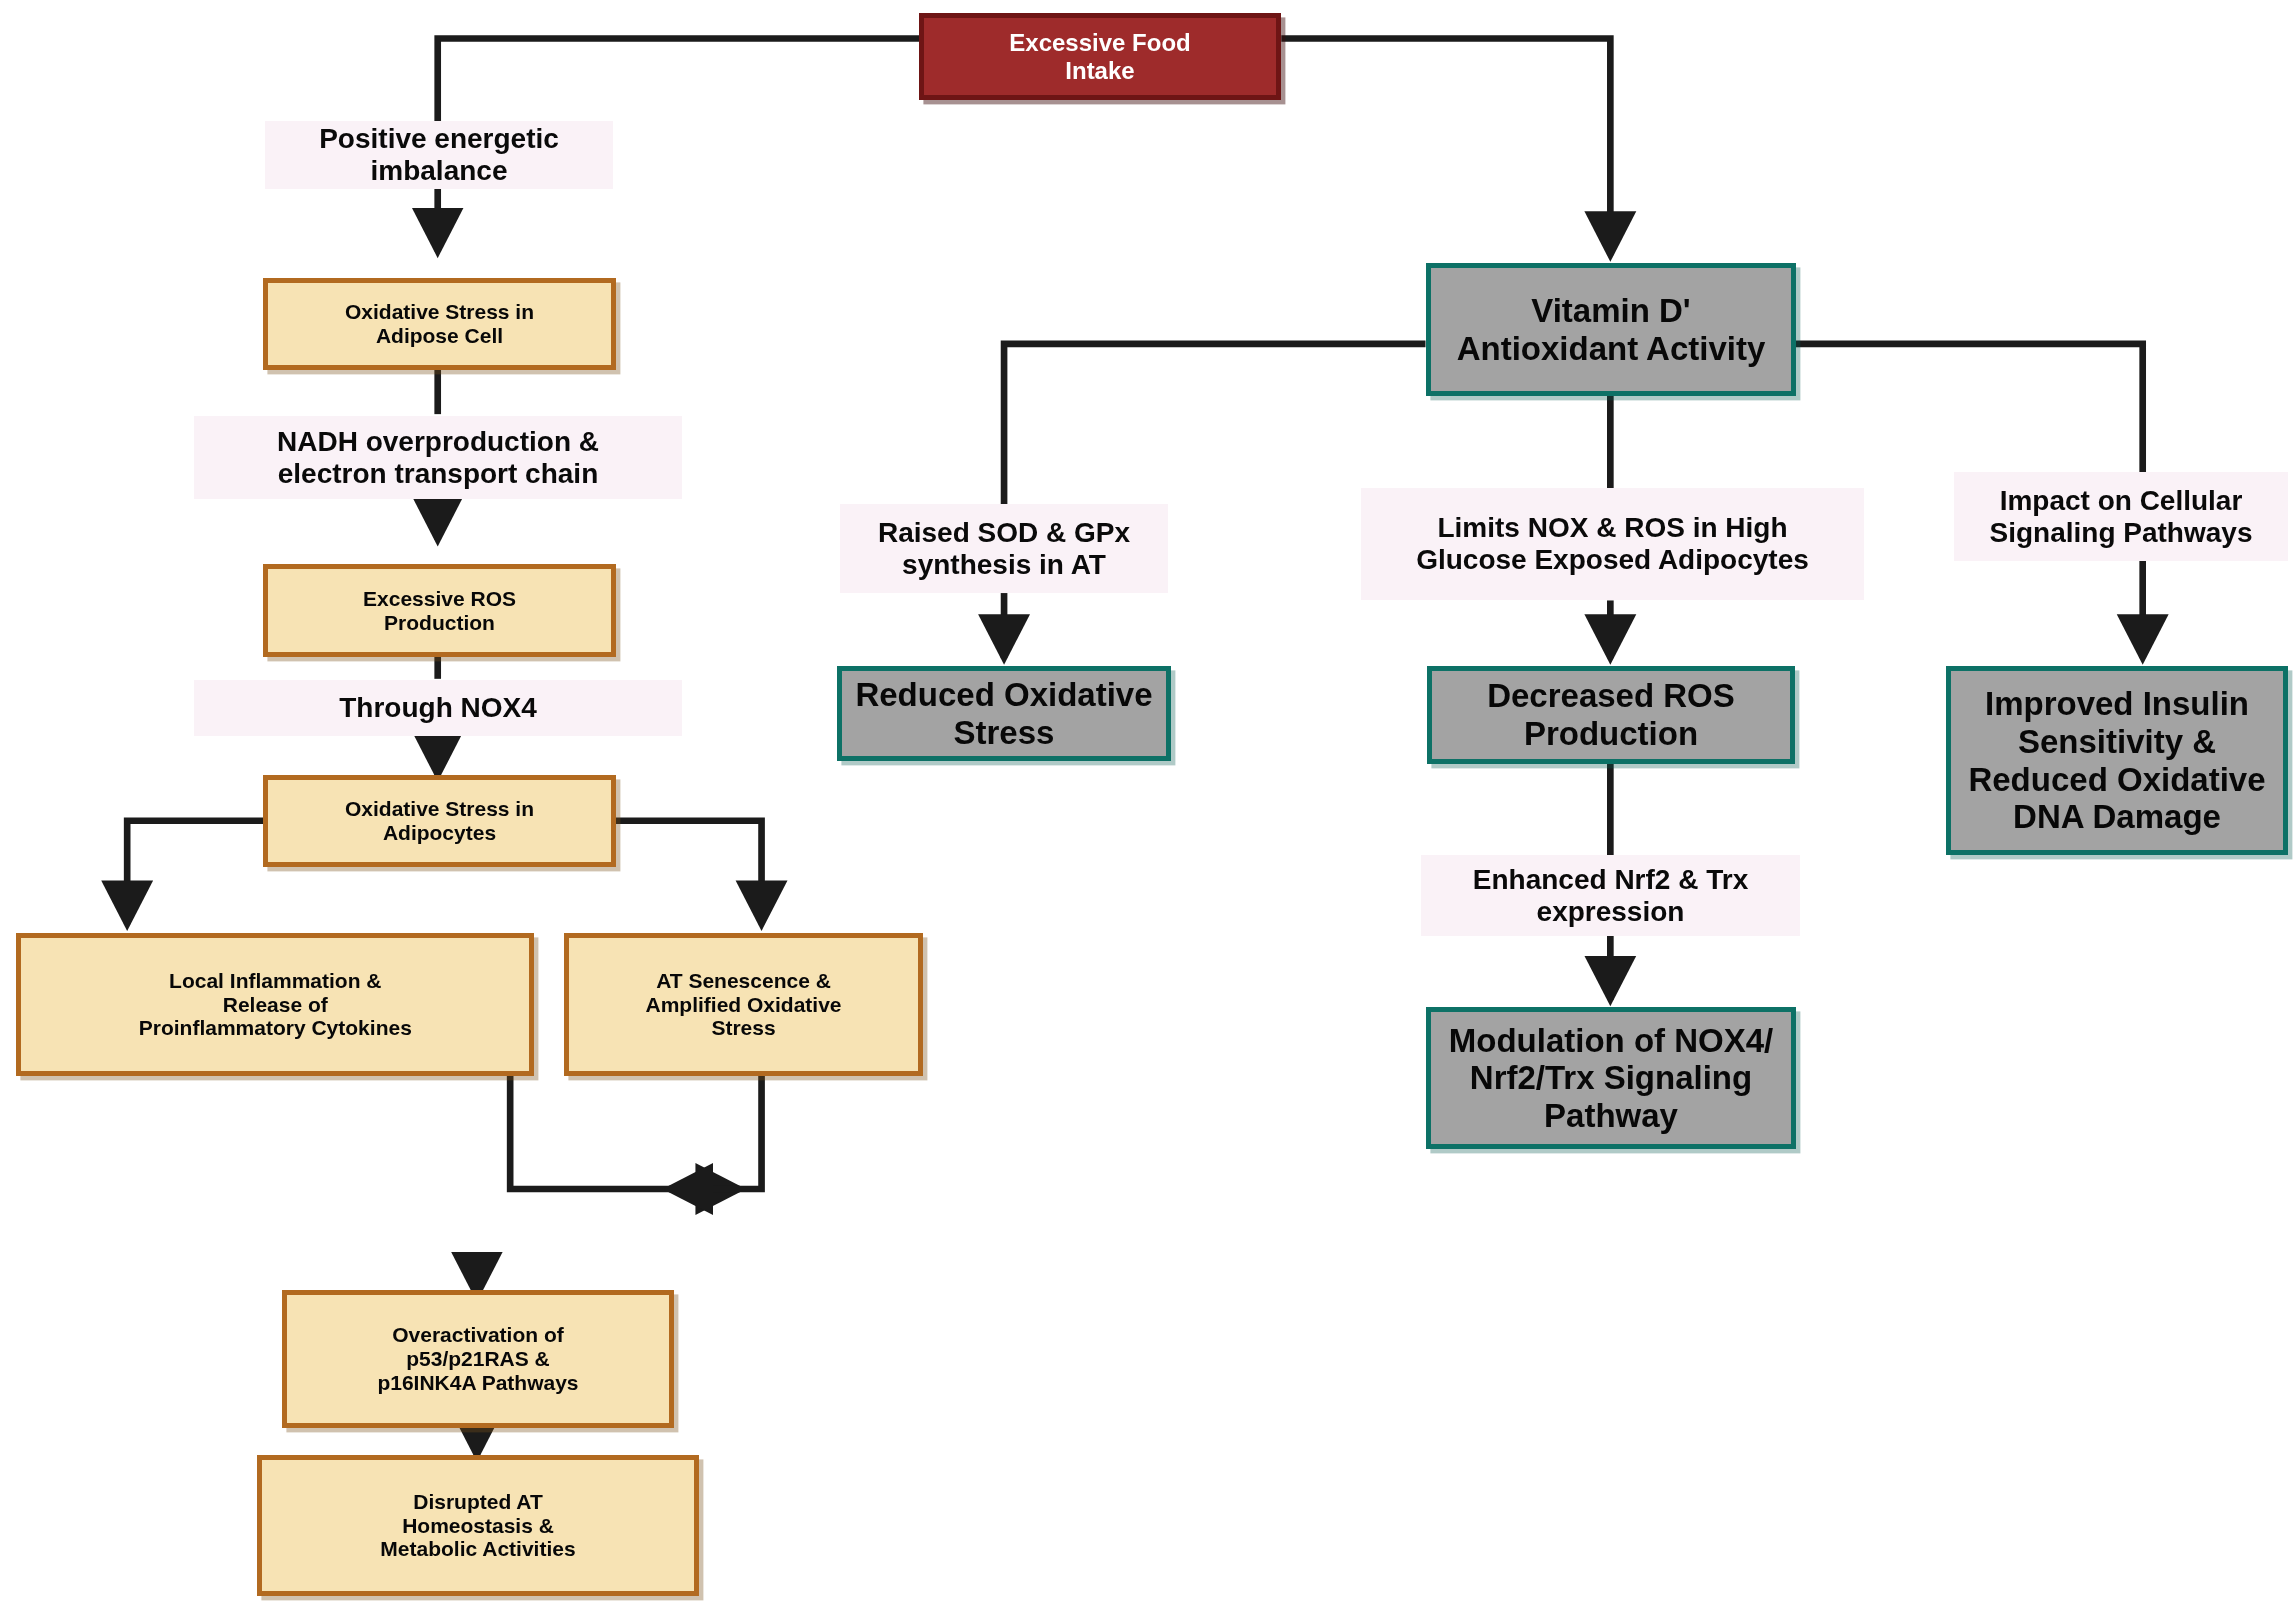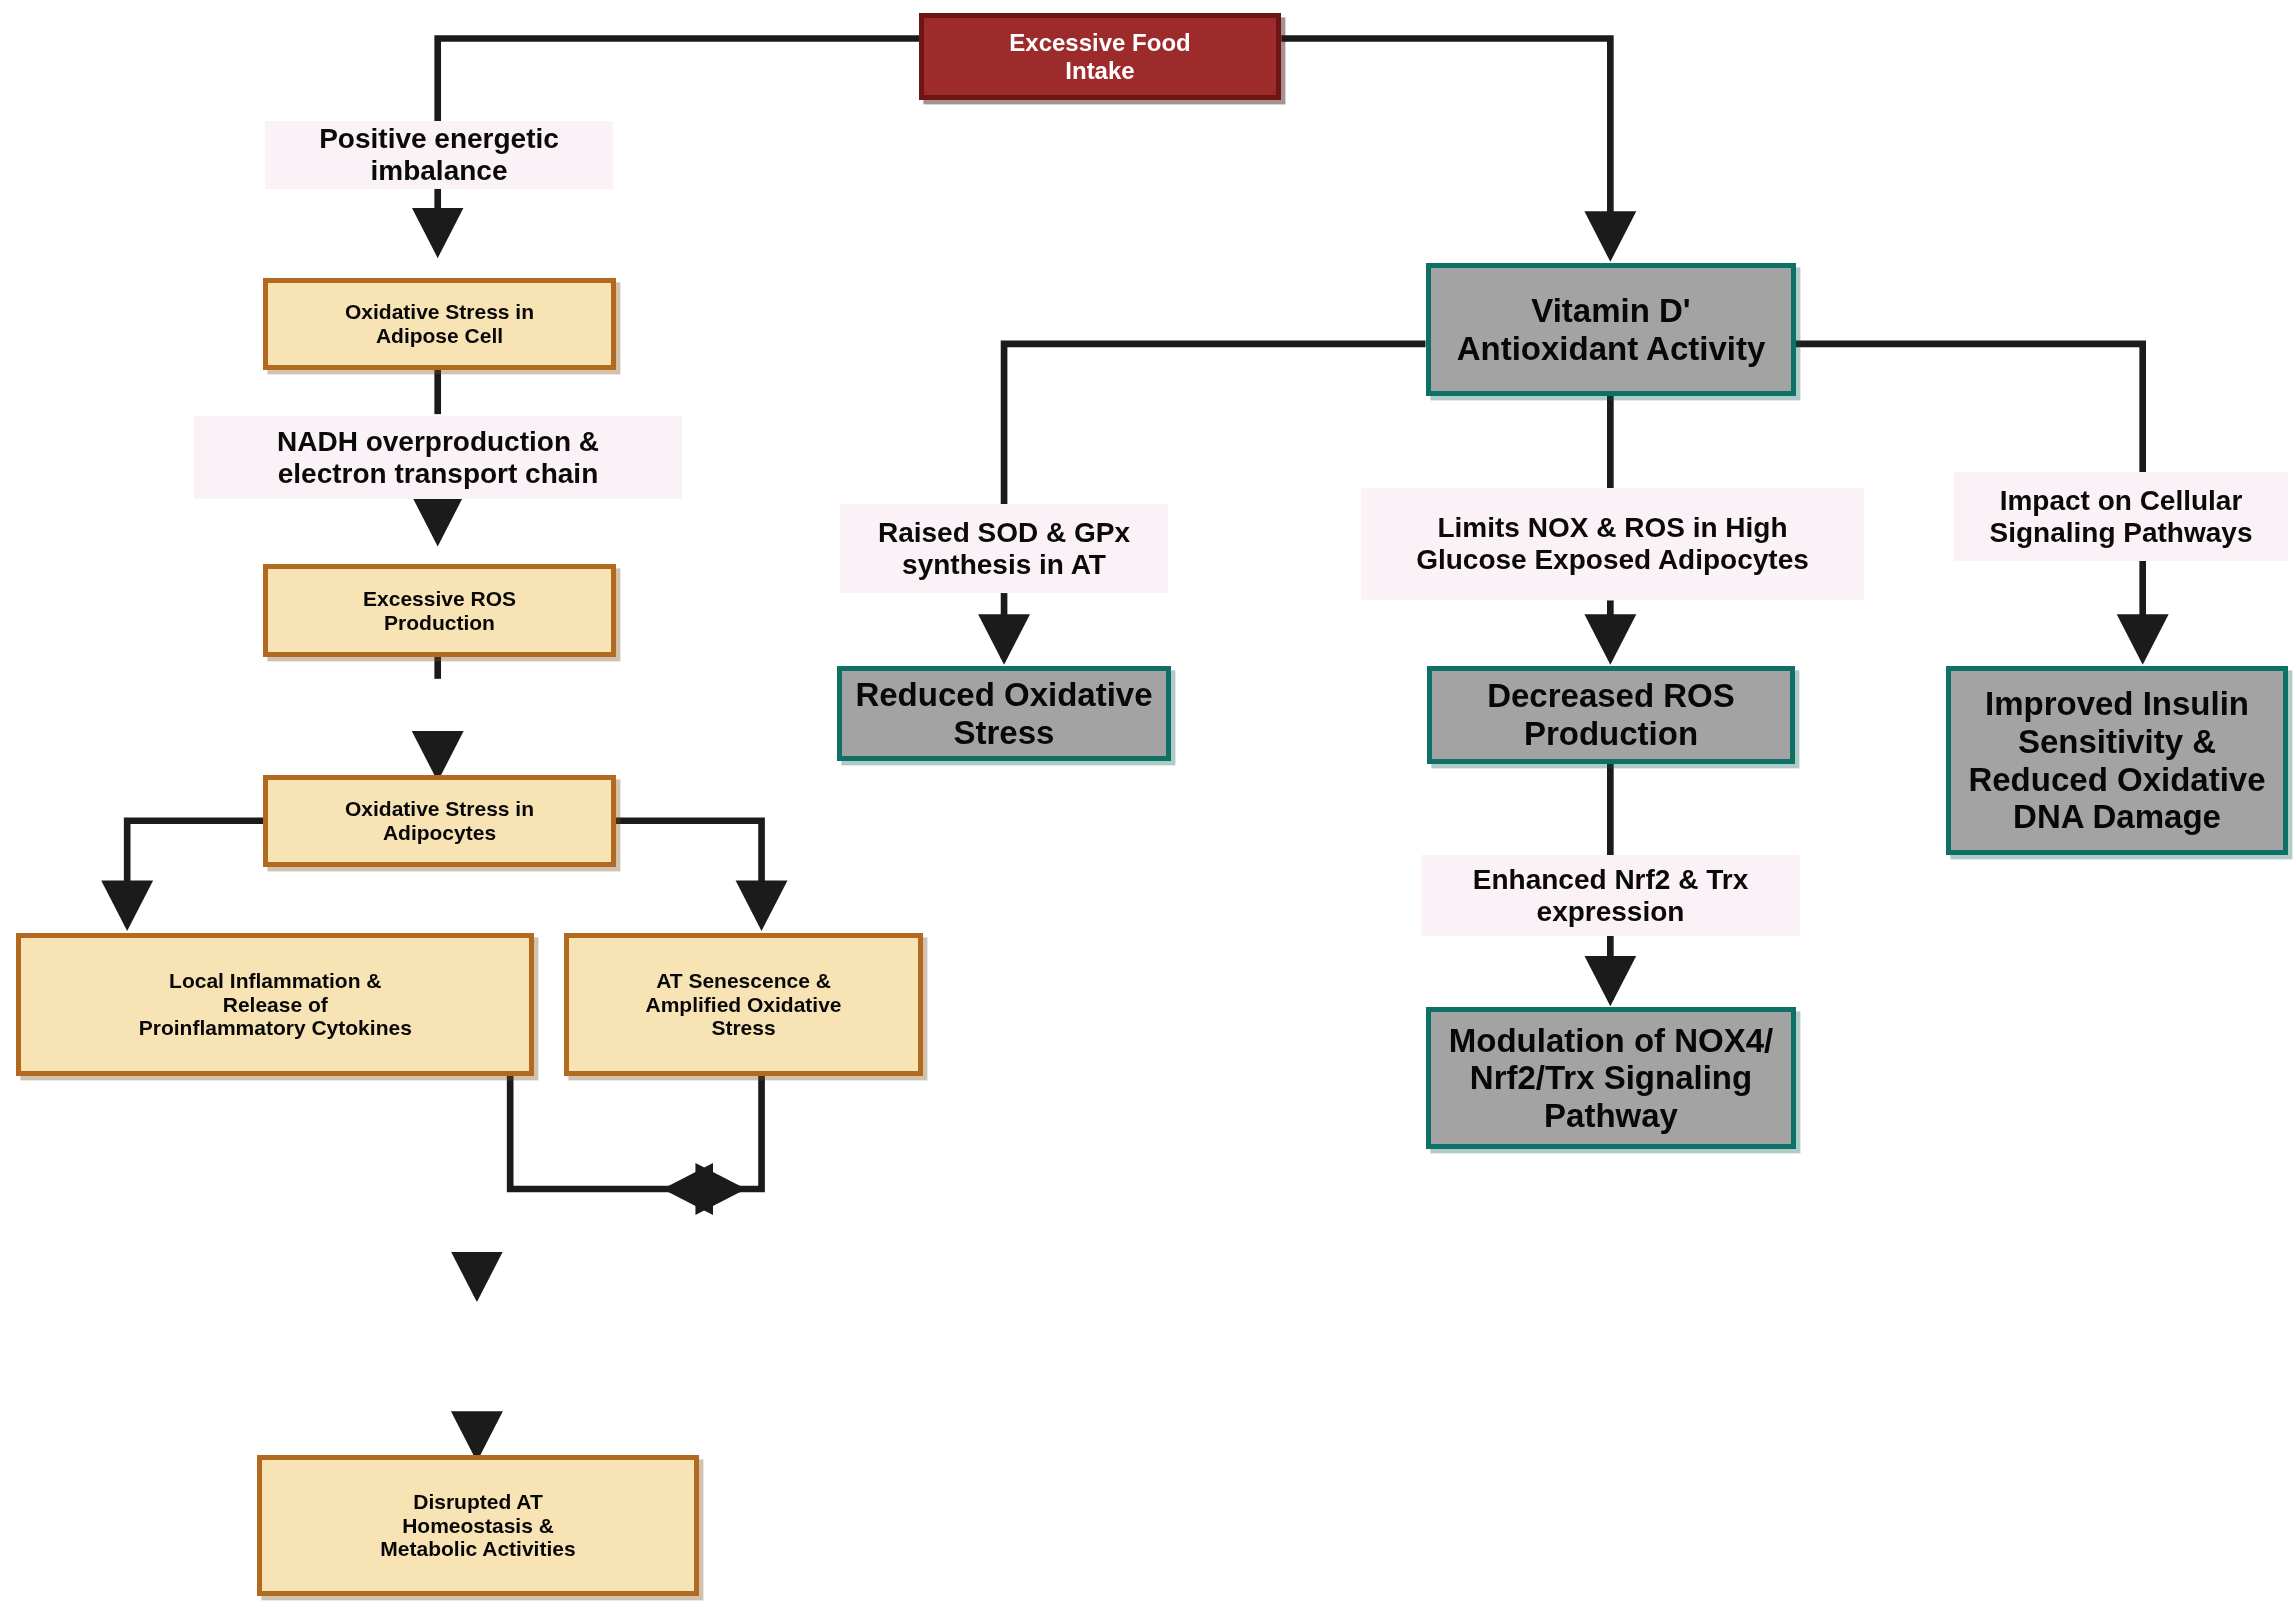--- a/index.html
+++ b/index.html
@@ -97,33 +97,37 @@
 
   <div class="node n-tan" style="left:263px;top:278px;width:353px;height:92px;">Oxidative Stress in
 Adipose Cell</div>
 
   <div class="node n-label" style="left:194px;top:416px;width:488px;height:83px;">NADH overproduction &amp;
 electron transport chain</div>
 
   <div class="node n-tan" style="left:263px;top:564px;width:353px;height:93px;">Excessive ROS
 Production</div>
 
+  <div class="node n-label" style="left:194px;top:680px;width:488px;height:56px;">Through NOX4</div>
 
   <div class="node n-tan" style="left:263px;top:775px;width:353px;height:92px;">Oxidative Stress in
 Adipocytes</div>
 
   <div class="node n-tan" style="left:16.3px;top:933px;width:518px;height:143px;">Local Inflammation &amp;
 Release of
 Proinflammatory Cytokines</div>
 
   <div class="node n-tan" style="left:564px;top:933px;width:359px;height:143px;">AT Senescence &amp;
 Amplified Oxidative
 Stress</div>
 
 
+  <div class="node n-tan" style="left:282px;top:1290px;width:392px;height:138px;">Overactivation of
+p53/p21RAS &amp;
+p16INK4A Pathways</div>
 
   <div class="node n-tan" style="left:257px;top:1455px;width:442px;height:141px;">Disrupted AT
 Homeostasis &amp;
 Metabolic Activities</div>
 
   <div class="node n-teal" style="left:1426px;top:263px;width:370px;height:133px;">Vitamin D'
 Antioxidant Activity</div>
 
   <div class="node n-label" style="left:840px;top:504px;width:328px;height:89px;">Raised SOD &amp; GPx
 synthesis in AT</div>

